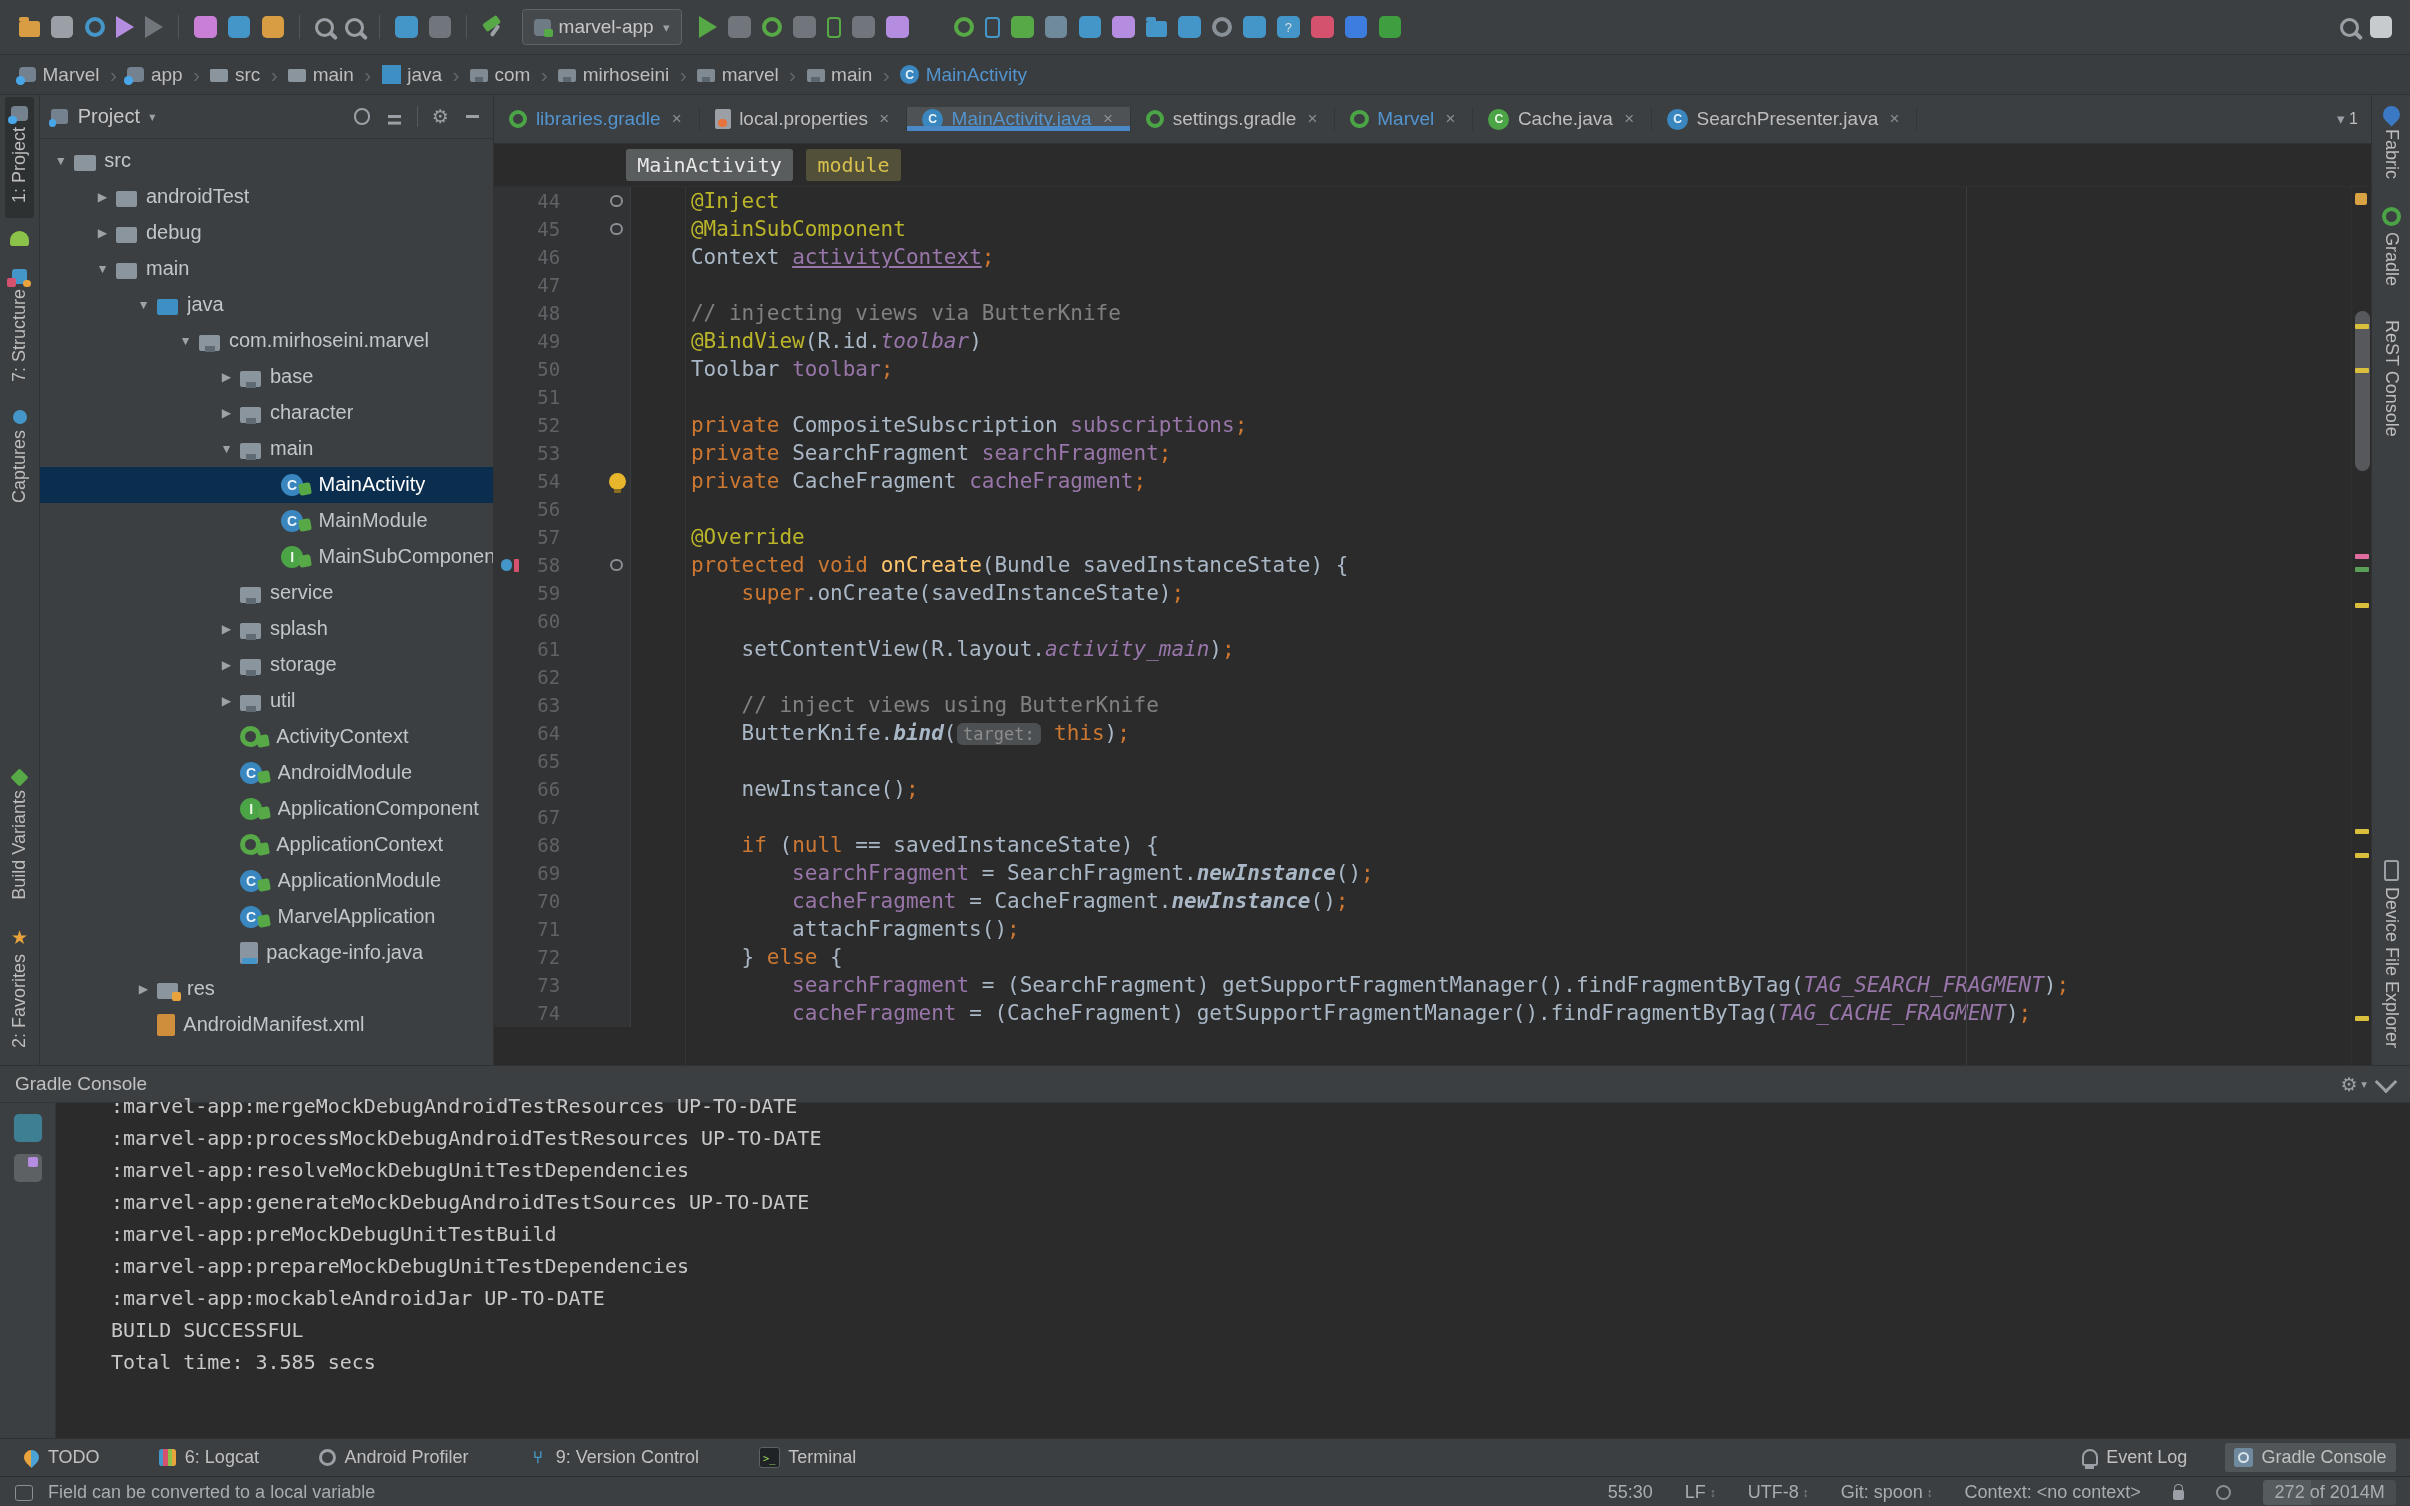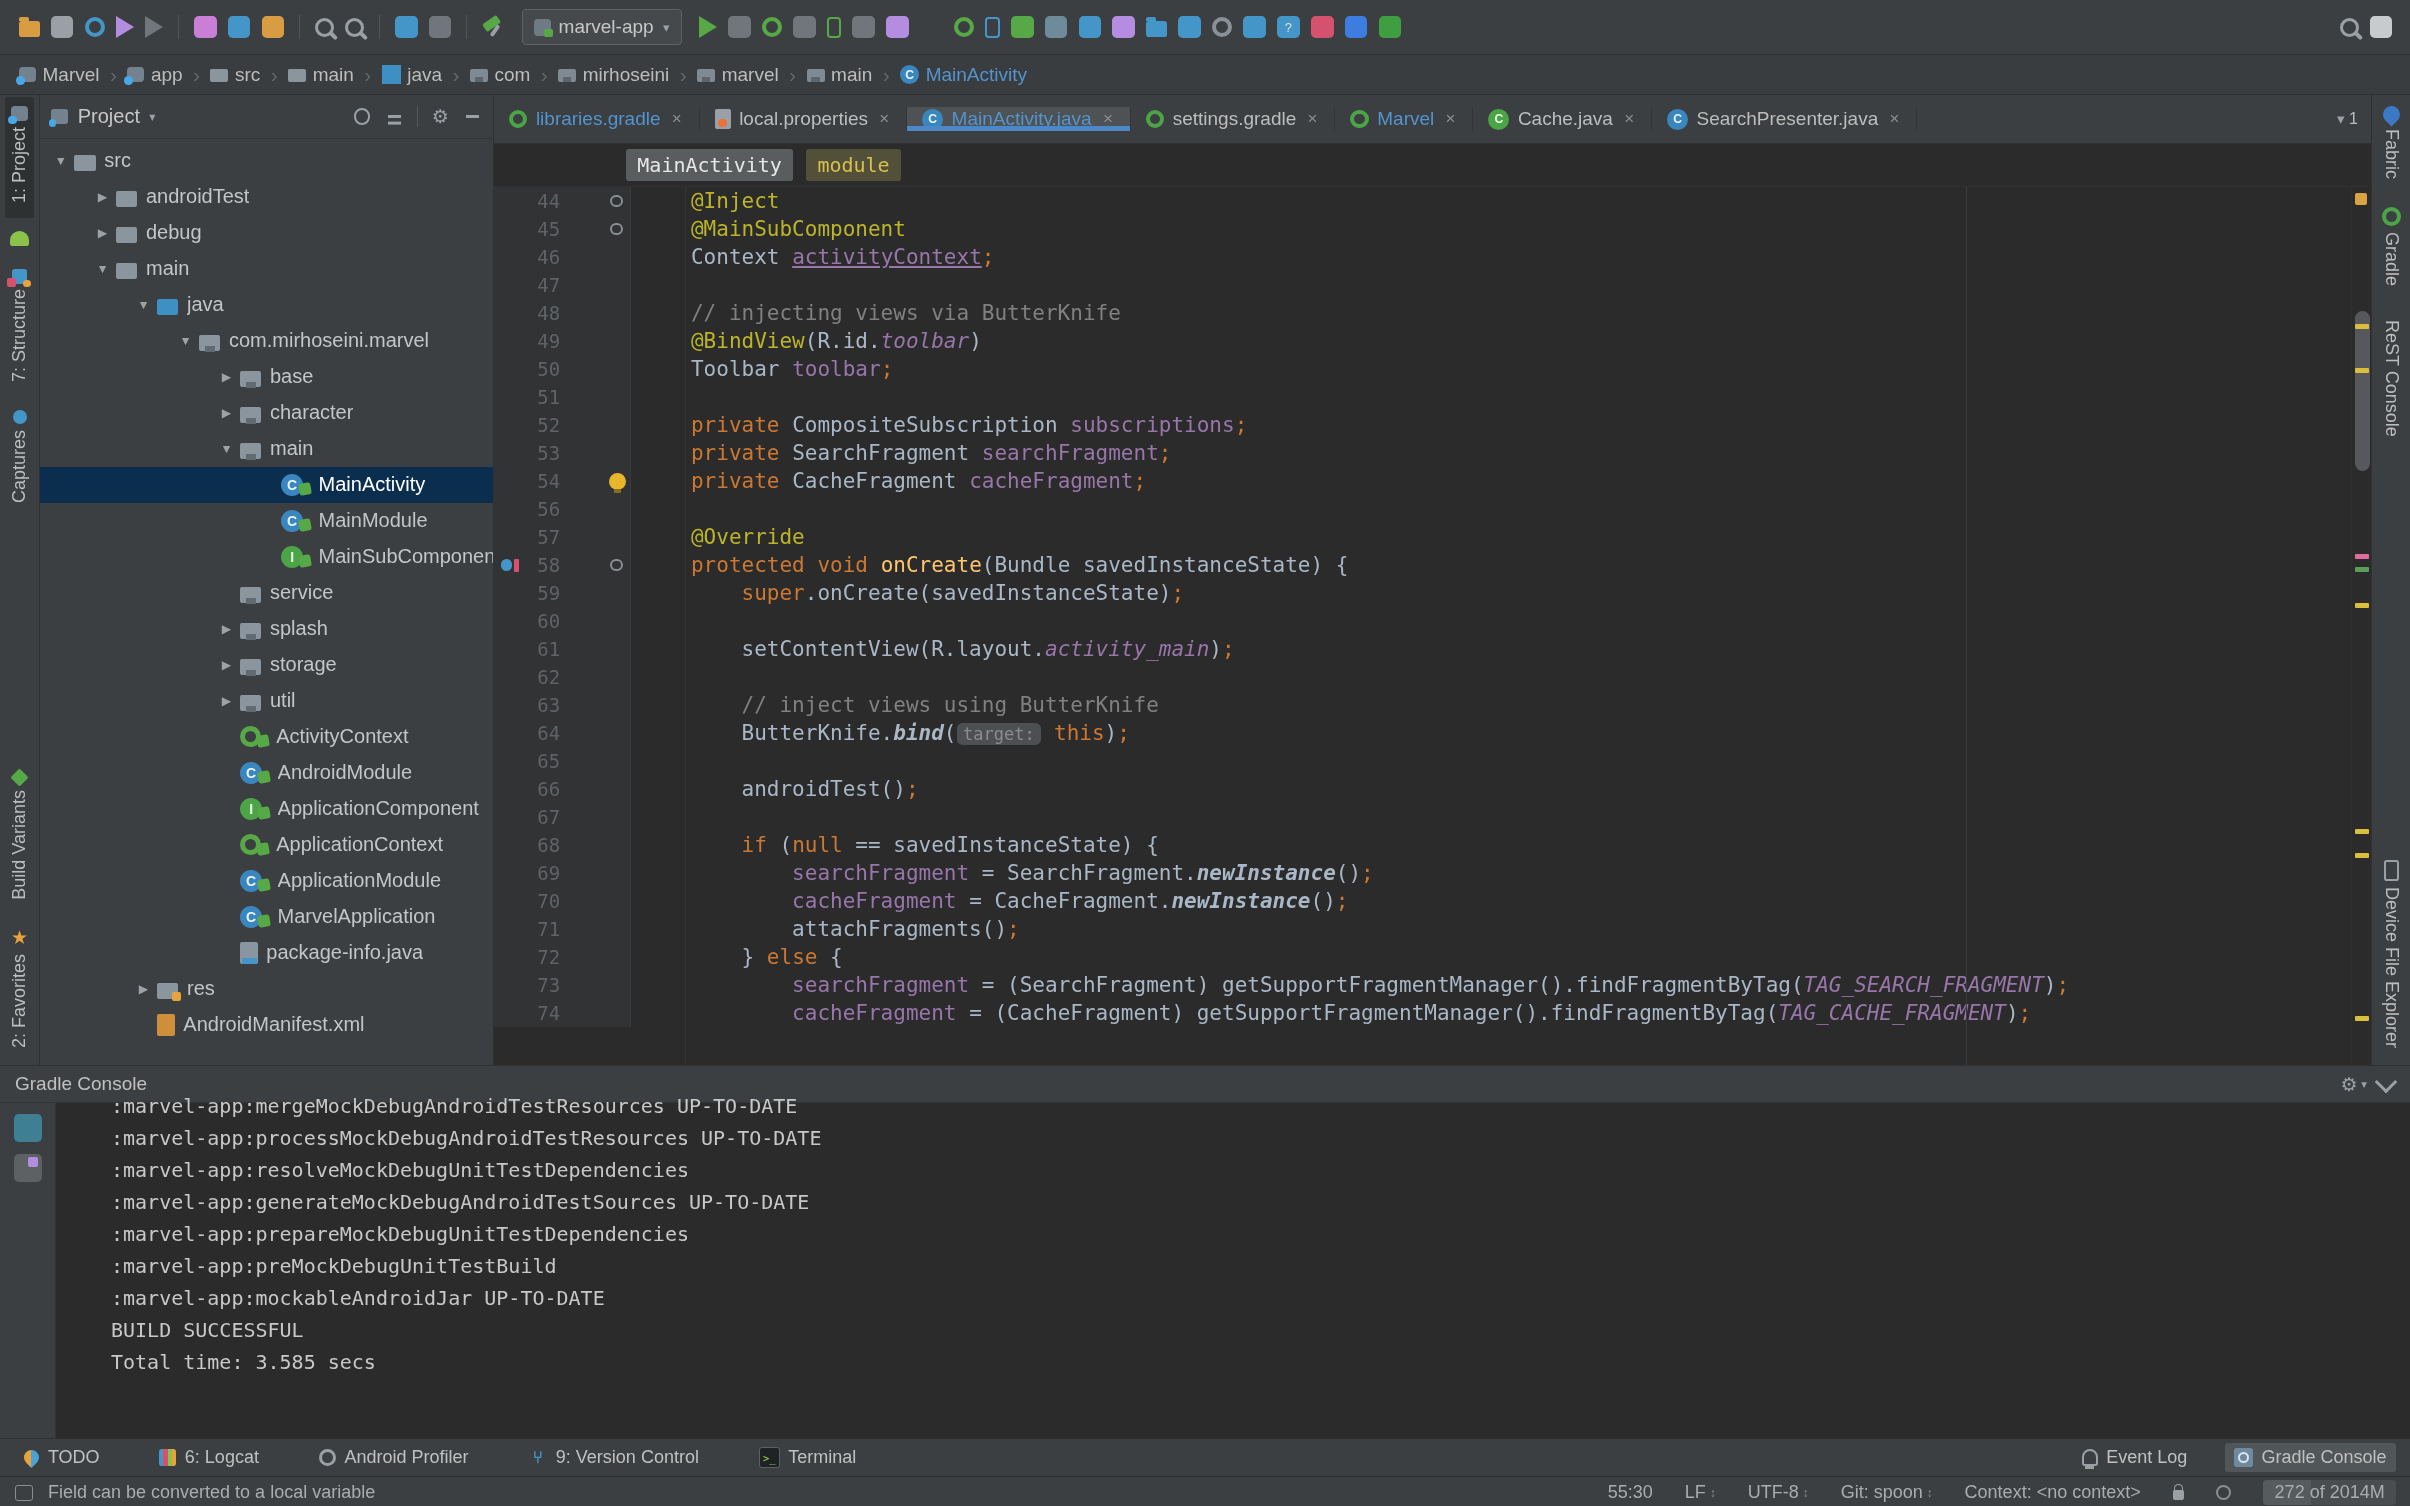--- a/index.html
+++ b/index.html
@@ -557,21 +557,21 @@
             <div class="crow"><div class="gmark"></div><div class="gnum">56</div><div class="gicons"></div><div class="ccode"></div></div>
             <div class="crow"><div class="gmark"></div><div class="gnum">57</div><div class="gicons"></div><div class="ccode"><span class="tk-d">    </span><span class="tk-a">@Override</span></div></div>
             <div class="crow"><div class="gmark"><div class="ov-dot"></div><div class="ov-red"></div></div><div class="gnum">58</div><div class="gicons"><div class="gring"></div></div><div class="ccode"><span class="tk-d">    </span><span class="tk-k">protected void </span><span class="tk-m">onCreate</span><span class="tk-d">(Bundle savedInstanceState) {</span></div></div>
             <div class="crow"><div class="gmark"></div><div class="gnum">59</div><div class="gicons"></div><div class="ccode"><span class="tk-d">        </span><span class="tk-k">super</span><span class="tk-d">.onCreate(savedInstanceState)</span><span class="tk-k">;</span></div></div>
             <div class="crow"><div class="gmark"></div><div class="gnum">60</div><div class="gicons"></div><div class="ccode"></div></div>
             <div class="crow"><div class="gmark"></div><div class="gnum">61</div><div class="gicons"></div><div class="ccode"><span class="tk-d">        </span><span class="tk-d">setContentView(R.layout.</span><span class="tk-fi">activity_main</span><span class="tk-d">)</span><span class="tk-k">;</span></div></div>
             <div class="crow"><div class="gmark"></div><div class="gnum">62</div><div class="gicons"></div><div class="ccode"></div></div>
             <div class="crow"><div class="gmark"></div><div class="gnum">63</div><div class="gicons"></div><div class="ccode"><span class="tk-d">        </span><span class="tk-c">// inject views using ButterKnife</span></div></div>
             <div class="crow"><div class="gmark"></div><div class="gnum">64</div><div class="gicons"></div><div class="ccode"><span class="tk-d">        </span><span class="tk-d">ButterKnife.</span><span class="tk-di">bind</span><span class="tk-d">(</span><span class="tk-h">target:</span><span class="tk-d"> </span><span class="tk-k">this</span><span class="tk-d">)</span><span class="tk-k">;</span></div></div>
             <div class="crow"><div class="gmark"></div><div class="gnum">65</div><div class="gicons"></div><div class="ccode"></div></div>
-            <div class="crow"><div class="gmark"></div><div class="gnum">66</div><div class="gicons"></div><div class="ccode"><span class="tk-d">        </span><span class="tk-d">androidTest()</span><span class="tk-k">;</span></div></div>
+            <div class="crow"><div class="gmark"></div><div class="gnum">66</div><div class="gicons"></div><div class="ccode"><span class="tk-d">        </span><span class="tk-d">newInstance()</span><span class="tk-k">;</span></div></div>
             <div class="crow"><div class="gmark"></div><div class="gnum">67</div><div class="gicons"></div><div class="ccode"></div></div>
             <div class="crow"><div class="gmark"></div><div class="gnum">68</div><div class="gicons"></div><div class="ccode"><span class="tk-d">        </span><span class="tk-k">if </span><span class="tk-d">(</span><span class="tk-k">null </span><span class="tk-d">== savedInstanceState) {</span></div></div>
             <div class="crow"><div class="gmark"></div><div class="gnum">69</div><div class="gicons"></div><div class="ccode"><span class="tk-d">            </span><span class="tk-f">searchFragment</span><span class="tk-d"> = SearchFragment.</span><span class="tk-di">newInstance</span><span class="tk-d">()</span><span class="tk-k">;</span></div></div>
             <div class="crow"><div class="gmark"></div><div class="gnum">70</div><div class="gicons"></div><div class="ccode"><span class="tk-d">            </span><span class="tk-f">cacheFragment</span><span class="tk-d"> = CacheFragment.</span><span class="tk-di">newInstance</span><span class="tk-d">()</span><span class="tk-k">;</span></div></div>
             <div class="crow"><div class="gmark"></div><div class="gnum">71</div><div class="gicons"></div><div class="ccode"><span class="tk-d">            </span><span class="tk-d">attachFragments()</span><span class="tk-k">;</span></div></div>
             <div class="crow"><div class="gmark"></div><div class="gnum">72</div><div class="gicons"></div><div class="ccode"><span class="tk-d">        </span><span class="tk-d">} </span><span class="tk-k">else</span><span class="tk-d"> {</span></div></div>
             <div class="crow"><div class="gmark"></div><div class="gnum">73</div><div class="gicons"></div><div class="ccode"><span class="tk-d">            </span><span class="tk-f">searchFragment</span><span class="tk-d"> = (SearchFragment) getSupportFragmentManager().findFragmentByTag(</span><span class="tk-fi">TAG_SEARCH_FRAGMENT</span><span class="tk-d">)</span><span class="tk-k">;</span></div></div>
             <div class="crow"><div class="gmark"></div><div class="gnum">74</div><div class="gicons"></div><div class="ccode"><span class="tk-d">            </span><span class="tk-f">cacheFragment</span><span class="tk-d"> = (CacheFragment) getSupportFragmentManager().findFragmentByTag(</span><span class="tk-fi">TAG_CACHE_FRAGMENT</span><span class="tk-d">)</span><span class="tk-k">;</span></div></div>
           </div>
         <div class="indentguide"></div>
@@ -627,22 +627,22 @@
     <div class="cbody">
       <div class="cside">
         <div class="csi csi-rerun"></div>
         <div class="csi csi-filter"></div>
       </div>
       <div id="clines" class="clines">
           <div class="cline">:marvel-app:mergeMockDebugAndroidTestResources UP-TO-DATE</div>
           <div class="cline">:marvel-app:processMockDebugAndroidTestResources UP-TO-DATE</div>
           <div class="cline">:marvel-app:resolveMockDebugUnitTestDependencies</div>
           <div class="cline">:marvel-app:generateMockDebugAndroidTestSources UP-TO-DATE</div>
+          <div class="cline">:marvel-app:preMockDebugUnitTestBuild</div>
           <div class="cline">:marvel-app:prepareMockDebugUnitTestDependencies</div>
-          <div class="cline">:marvel-app:preMockDebugUnitTestBuild</div>
           <div class="cline">:marvel-app:mockableAndroidJar UP-TO-DATE</div>
           <div class="cline"></div>
           <div class="cline">BUILD SUCCESSFUL</div>
           <div class="cline"></div>
           <div class="cline">Total time: 3.585 secs</div>
         </div>
     </div>
   </div>
 
   <div class="bbar">

